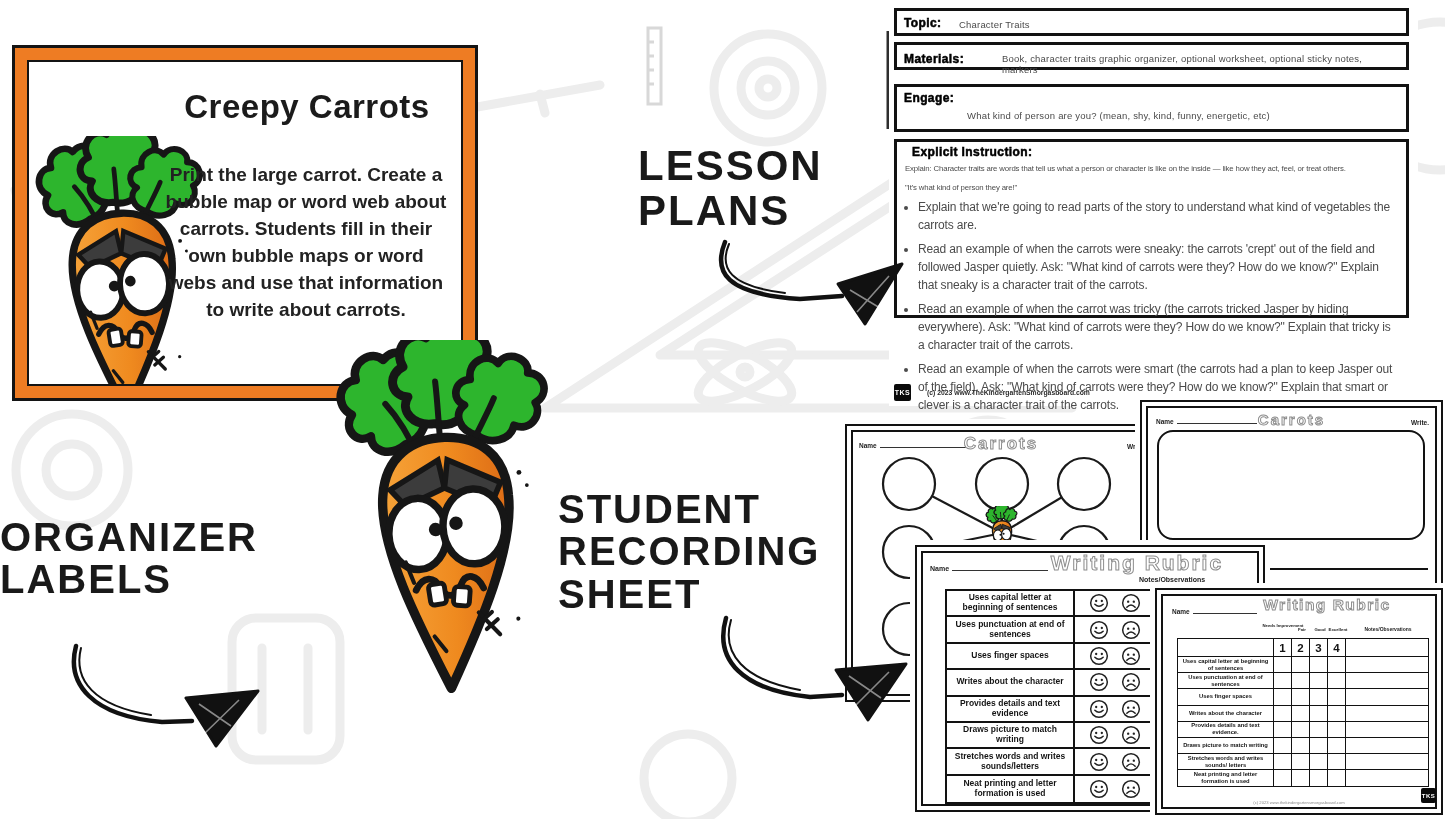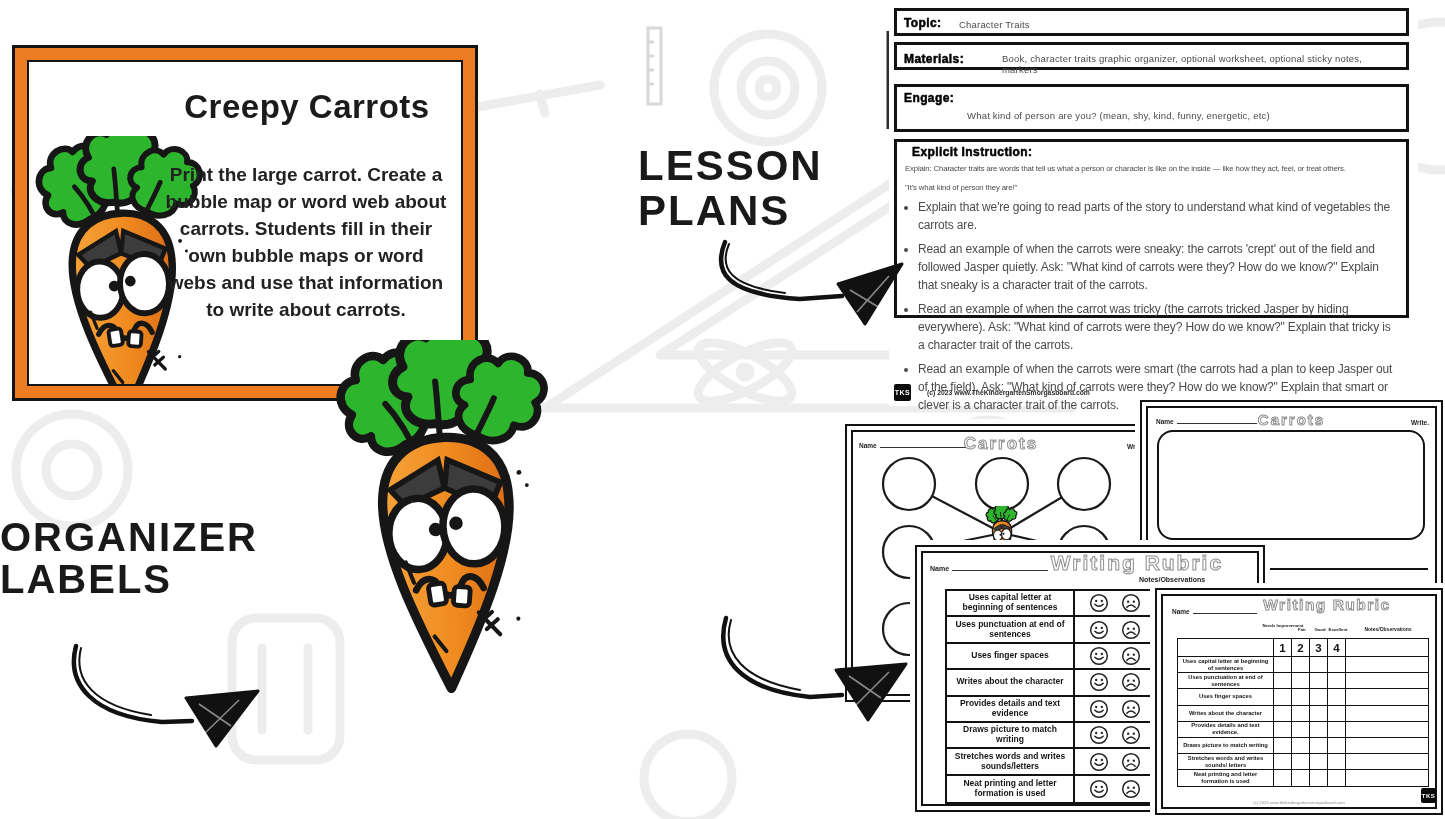--- a/index.html
+++ b/index.html
@@ -194,20 +194,25 @@
     </svg>
 
   <div class="callout co-lesson">
     <div>LESSON</div>
     <div>PLANS</div>
   </div>
   <div class="callout co-graphic">
     <div>ORGANIZER</div>
     <div>LABELS</div>
   </div>
+  <div class="callout co-student">
+    <div>STUDENT</div>
+    <div>RECORDING</div>
+    <div>SHEET</div>
+  </div>
 
   <svg class="arrow" style="left:705px;top:238px;" width="200" height="92" viewBox="0 0 200 92">
     <path d="M20,4 C8,34 20,56 95,61 L137,58" fill="none" stroke="#111" stroke-width="4.5" stroke-linecap="round"></path>
     <path d="M24,6 C14,30 24,48 80,55" fill="none" stroke="#111" stroke-width="2" stroke-linecap="round"></path>
     <polygon points="133,46 197,26 160,86" fill="#111" stroke="#111" stroke-width="3" stroke-linejoin="round"></polygon>
     <path d="M145,52 l30,18 M152,74 l32,-36" stroke="#fff" stroke-width="1.6" opacity=".5"></path>
   </svg>
   <svg class="arrow" style="left:66px;top:642px;" width="198" height="108" viewBox="0 0 198 108">
     <path d="M10,4 C0,42 26,74 96,80 L126,79" fill="none" stroke="#111" stroke-width="4.5" stroke-linecap="round"></path>
     <path d="M15,6 C7,38 28,64 85,73" fill="none" stroke="#111" stroke-width="2" stroke-linecap="round"></path>

